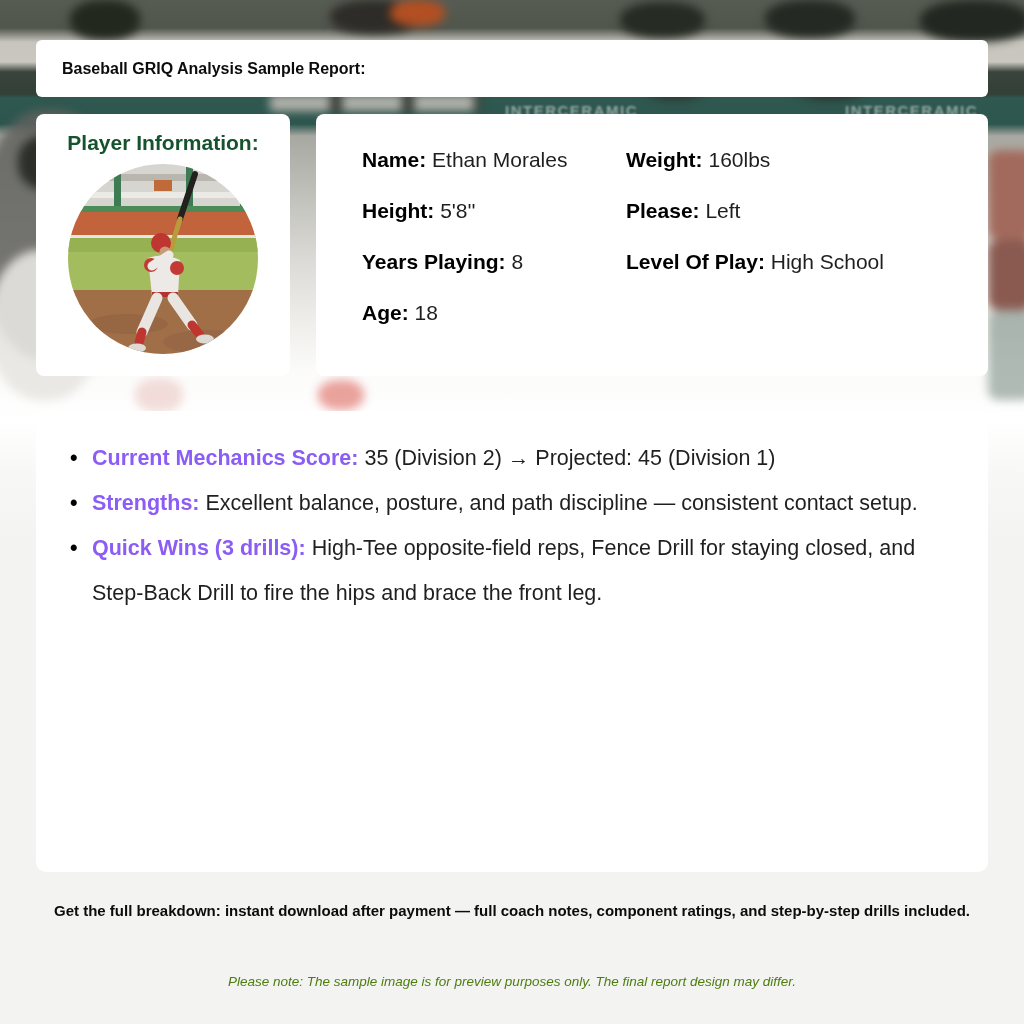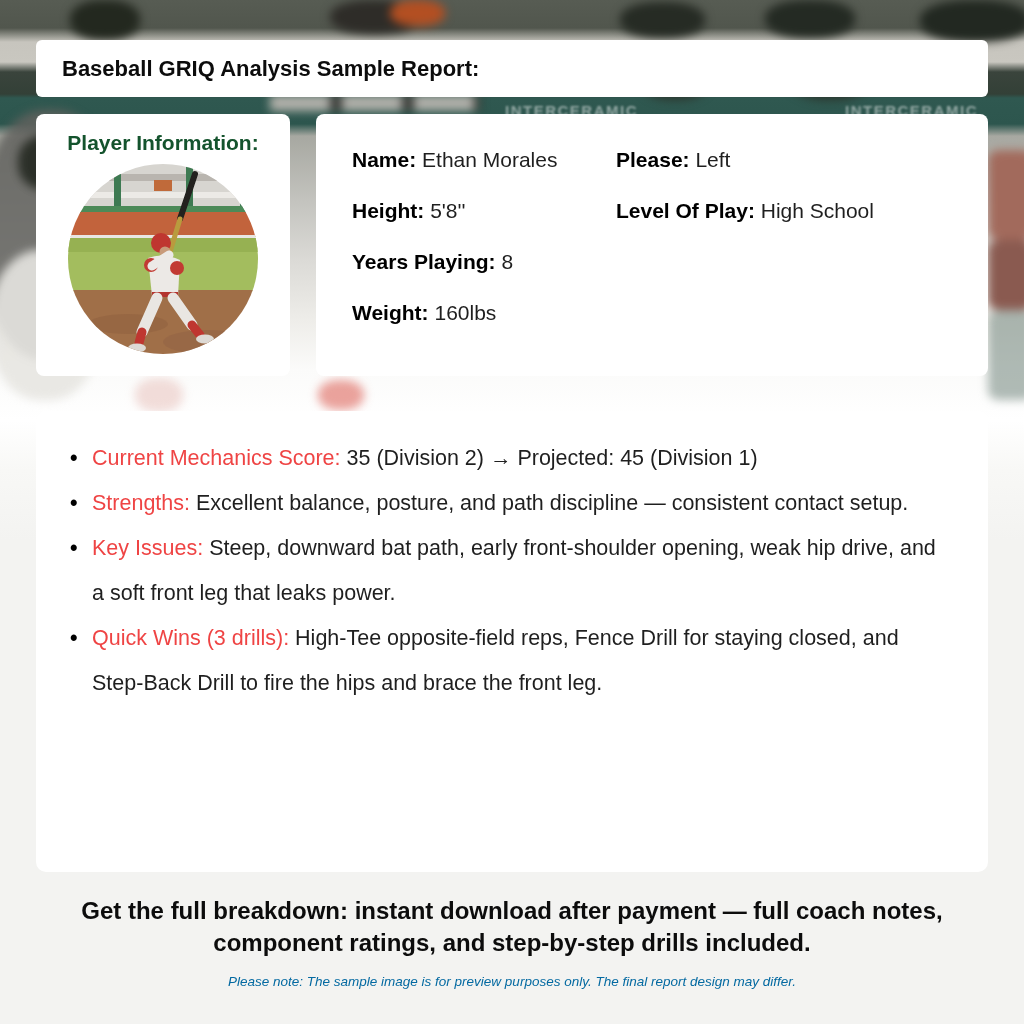--- a/index.html
+++ b/index.html
@@ -32,47 +32,47 @@
           background: repeating-linear-gradient(90deg,#b3b1ab 0 60px,#3a3a36 60px 72px); }
   .wall-text { position:absolute; top:99px; height:24px; width:100%; z-index:1;
                color: rgba(255,255,255,.48); font-weight:bold; font-size:15px;
                letter-spacing:1.5px; filter: blur(1.2px); }
   .wall-text .sp1 { position:absolute; left:505px; top:3px; }
   .wall-text .sp2 { position:absolute; left:845px; top:3px; }
 
   
   .panel { position:absolute; background:#ffffff; z-index:2; }
   .header-panel { left:36px; top:40px; width:952px; height:57px; border-radius:6px; }
-  .header-panel h1 { font-size:22px; font-weight:700; color:#0c0c0c; line-height:57px; padding-left:26px; }
+  .header-panel h1 { font-size:16px; font-weight:700; color:#0c0c0c; line-height:57px; padding-left:26px; }
 
   .player-panel { left:36px; top:114px; width:254px; height:262px; border-radius:8px; text-align:center; }
   .player-panel h2 { font-size:21px; font-weight:700; color:#14532d; margin-top:17px; }
   .photo-wrap { margin-top:9px; display:inline-block; width:190px; height:190px; }
 
   .details-panel { left:316px; top:114px; width:672px; height:262px; border-radius:8px;
-                   padding:32px 20px 0 36px; }
+                   padding:32px 20px 0 46px; }
   .details-grid { display:grid; grid-template-columns:264px 1fr; column-gap:0; row-gap:23px;
                   font-size:21px; line-height:28px; grid-auto-flow:column;
                   grid-template-rows:repeat(4,28px); color:#1f1f1f; }
   .field b { color:#000; font-weight:700; }
   .field b::after { content:" "; white-space:pre; }
 
   .main-panel { left:36px; top:411px; width:952px; height:461px; border-radius:10px; }
   .main-panel ul { list-style:none; padding:25px 38px 0 56px; }
   .main-panel li { font-size:21.5px; line-height:45px; color:#1f1f1f; }
   .main-panel li::before { content:"\2022"; display:inline-block; width:22px; margin-left:-22px;
                            font-weight:700; color:#000; }
-  .main-panel li b { color:#ef4444; font-weight:400; }
+  .main-panel li b { color:#8b5cf6; font-weight:700; }
   .main-panel li b::after { content:" "; white-space:pre; }
 
   
   .cta { position:absolute; left:42px; top:895px; width:940px; z-index:2; text-align:center;
-         font-size:24px; font-weight:700; line-height:32px; color:#0c0c0c; }
+         font-size:15px; font-weight:700; line-height:32px; color:#0c0c0c; }
   .note { position:absolute; left:0; top:974px; width:1024px; z-index:2; text-align:center;
-          font-style:italic; font-size:13.5px; color:#0369a1; }
+          font-style:italic; font-size:13.5px; color:#4d7c0f; }
 </style>
 </head>
 <body>
 
 <div class="bg">
   <div class="bg-base"></div>
   <div class="bg-blur">
 
     <div class="blob" style="left:70px;top:0;width:70px;height:40px;background:#23281f;"></div>
     <div class="blob" style="left:330px;top:0;width:90px;height:34px;background:#2e2c28;"></div>
@@ -150,29 +150,29 @@
       </g>
     </svg>
   </div>
 </div>
 
 <div class="panel details-panel">
   <div class="details-grid">
     <div class="field"><b>Name:</b><span>Ethan Morales</span></div>
     <div class="field"><b>Height:</b><span>5'8''</span></div>
     <div class="field"><b>Years Playing:</b><span>8</span></div>
+    <div class="field"><b>Age:</b><span>18</span></div>
     <div class="field"><b>Weight:</b><span>160lbs</span></div>
     <div class="field"><b>Please:</b><span>Left</span></div>
     <div class="field"><b>Level Of Play:</b><span>High School</span></div>
   </div>
 </div>
 
 <div class="panel main-panel">
   <ul>
     <li><b>Current Mechanics Score:</b><span>35 (Division 2) → Projected: 45 (Division 1)</span></li>
     <li><b>Strengths:</b><span>Excellent balance, posture, and path discipline — consistent contact setup.</span></li>
-    <li><b>Key Issues:</b><span>Steep, downward bat path, early front-shoulder opening, weak hip drive, and a soft front leg that leaks power.</span></li>
     <li><b>Quick Wins (3 drills):</b><span>High-Tee opposite-field reps, Fence Drill for staying closed, and Step-Back Drill to fire the hips and brace the front leg.</span></li>
   </ul>
 </div>
 
 <div class="cta">Get the full breakdown: instant download after payment — full coach notes, component ratings, and step-by-step drills included.</div>
 <div class="note">Please note: The sample image is for preview purposes only. The final report design may differ.</div>
 
 </body></html>

